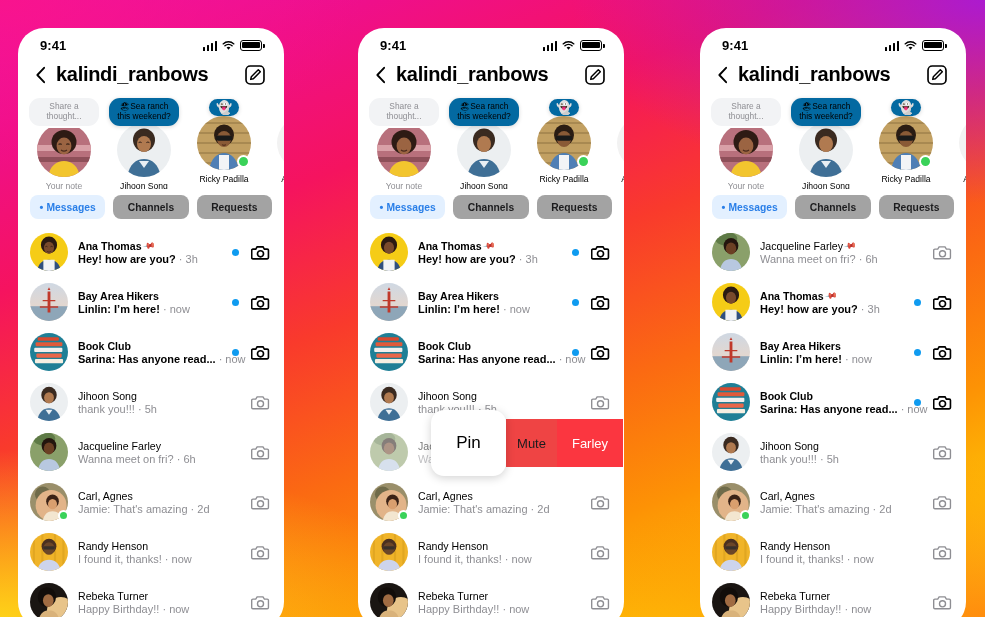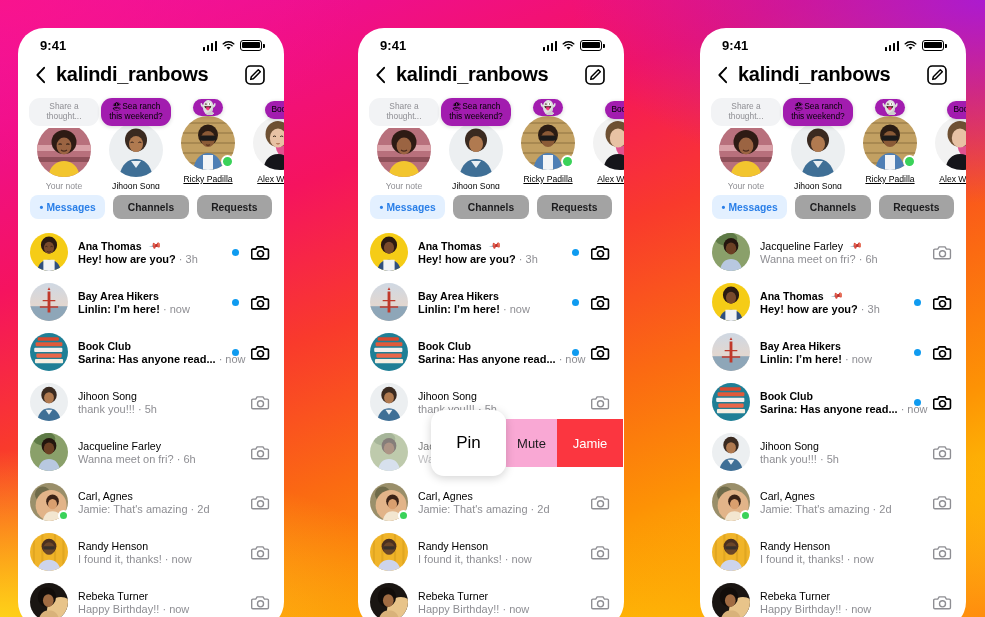--- a/index.html
+++ b/index.html
@@ -81,31 +81,31 @@
     cursor: pointer;
   }
   .username {
     font-size: 20px; font-weight: 700; color: #000; letter-spacing: -.3px;
     flex: 1 1 auto; white-space: nowrap;
   }
   .compose { width: 22px; height: 22px; flex: 0 0 auto; cursor: pointer; }
 
   
   .notes {
-    display: flex; gap: 0px; padding: 4px 16px 0 10px; overflow: hidden; height: 95px; text-decoration: underline;
+    display: flex; gap: 8px; padding: 4px 16px 0 10px; overflow: hidden; height: 95px;
   }
   .note-item { width: 72px; flex: 0 0 72px; text-align: center; position: relative; }
   .note-bubble {
     background: #f2f3f5; color: #8e8e93;
     font-size: 8.4px; line-height: 1.18; border-radius: 11px;
     padding: 4px 6px; display: inline-block; max-width: 70px;
     position: relative; z-index: 3; margin-bottom: -7px;
     box-shadow: 0 0 0 2px #fff;
   }
-  .note-bubble.filled { background: #a21caf; color: #000; box-shadow: 0 1px 4px rgba(0,0,0,.16); }
+  .note-bubble.filled { background: #0369a1; color: #000; box-shadow: 0 1px 4px rgba(0,0,0,.16); }
   .note-bubble.emoji-only { padding: 2px 7px; font-size: 13px; line-height: 1; }
   .note-av {
     width: 54px; height: 54px; border-radius: 50%; margin: 0 auto;
     position: relative; overflow: visible; z-index: 1;
   }
   .av-img { width:100%; height:100%; border-radius:50%; overflow:hidden; position:relative; }
   .note-name {
     font-size: 8.6px; color: #000; margin-top: 4px; white-space: nowrap;
     overflow: visible;
   }
@@ -129,21 +129,21 @@
   .list { position: relative; }
   .row {
     display: flex; align-items: center; height: 50px; padding: 0 14px 0 12px; gap: 10px;
     cursor: pointer;
   }
   .row-av { width: 38px; height: 38px; flex: 0 0 38px; border-radius: 50%; position: relative; }
   .row-av .av-img { width:100%; height:100%; }
   .row-av .dot-online { width: 11px; height: 11px; right: -1px; bottom: 0px; border-width: 2px; }
   .row-text { flex: 1 1 auto; min-width: 0; }
   .row-title {
-    font-size: 10.6px; color: #000; display: flex; align-items: center; gap: 8px;
+    font-size: 10.6px; color: #000; display: flex; align-items: center; gap: 2px;
     white-space: nowrap;
   }
   .row-title.bold { font-weight: 700; }
   .row-sub { font-size: 11px; color: #8e8e93; white-space: nowrap; margin-top: 1px; }
   .row-sub.bold { color: #000; font-weight: 700; }
   .row-sub .time { color: #8e8e93; font-weight: 400; }
   .pin-ic { font-size: 8.5px; transform: rotate(35deg); display:inline-block; filter: grayscale(.2); }
   .row-right { display: flex; align-items: center; gap: 12px; flex: 0 0 auto; }
   .unread {
     width: 7px; height: 7px; border-radius: 50%; background: #0f9bf0;
@@ -159,21 +159,21 @@
   }
   .act {
     display: flex; align-items: center; justify-content: center;
     font-size: 16px; color: #fff; font-weight: 400;
   }
   .act.pin {
     width: 75px; background: #fff; color: #000; border-radius: 13px;
     box-shadow: 0 2px 10px rgba(0,0,0,.18); height: 66px; margin-top: -9px;
     font-size: 17px; position: relative; z-index: 3;
   }
-  .act.mute { width: 51px; background: #f9a8d4; color: #1c1c1e; font-size: 13px; }
+  .act.mute { width: 51px; background: #ef4444; color: #1c1c1e; font-size: 13px; }
   .act.delete { width: 66px; background: #fb3640; color: #fff; font-size: 13px; }
 </style>
 </head>
 <body>
 
 <div class="bg-wash"></div>
 
 <div class="stage">
 
   <div class="phone p1">
@@ -851,21 +851,21 @@
           <div class="cam"><svg viewBox="0 0 22 19" width="19" height="17" fill="none" stroke="#8e8e93" stroke-width="1.6">
                 <path d="M2.2 5.6h3.3l1.6-2.6h6.8l1.6 2.6h3.3a1.4 1.4 0 0 1 1.4 1.4v8.4a1.4 1.4 0 0 1-1.4 1.4H2.2A1.4 1.4 0 0 1 .8 15.4V7a1.4 1.4 0 0 1 1.4-1.4z"></path>
                 <circle cx="11" cy="11" r="3.5"></circle>
               </svg></div>
         </div>
       </div>
 
       <div class="actions">
         <div class="act pin">Pin</div>
         <div class="act mute">Mute</div>
-        <div class="act delete">Jamie</div>
+        <div class="act delete">Farley</div>
       </div>
     </div>
   </div>
 
   <div class="phone p3">
 
     <div class="statusbar">
       <div class="clock">9:41</div>
       <div class="status-icons">
         <div class="bars">

